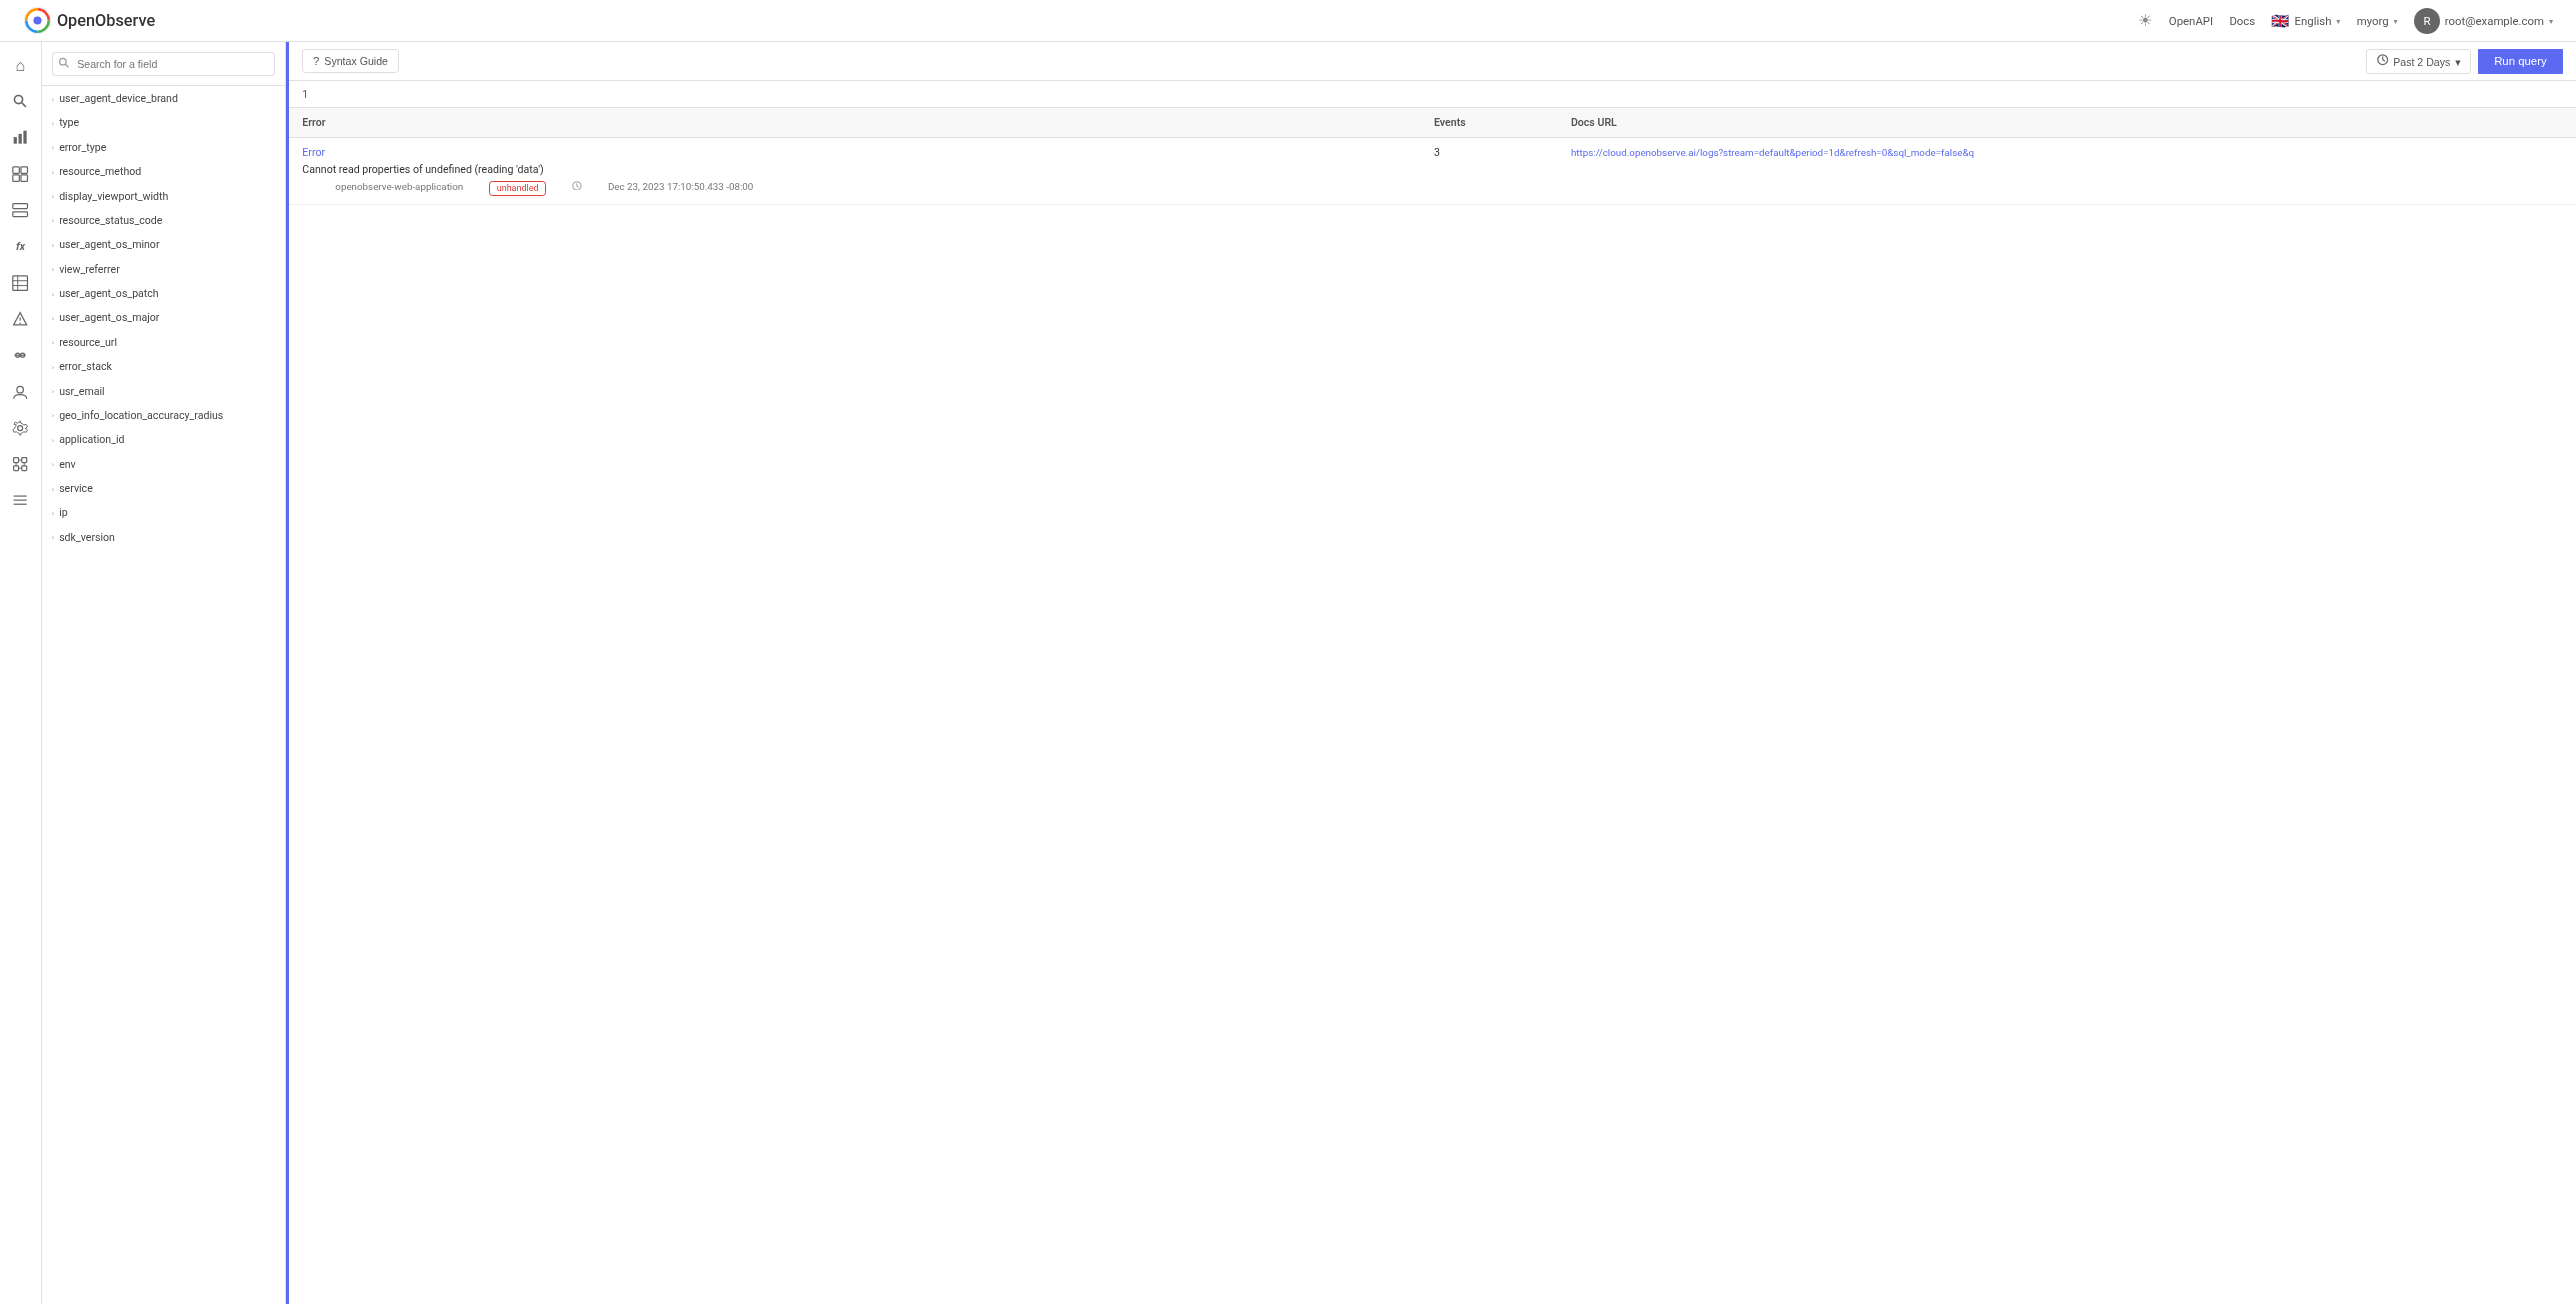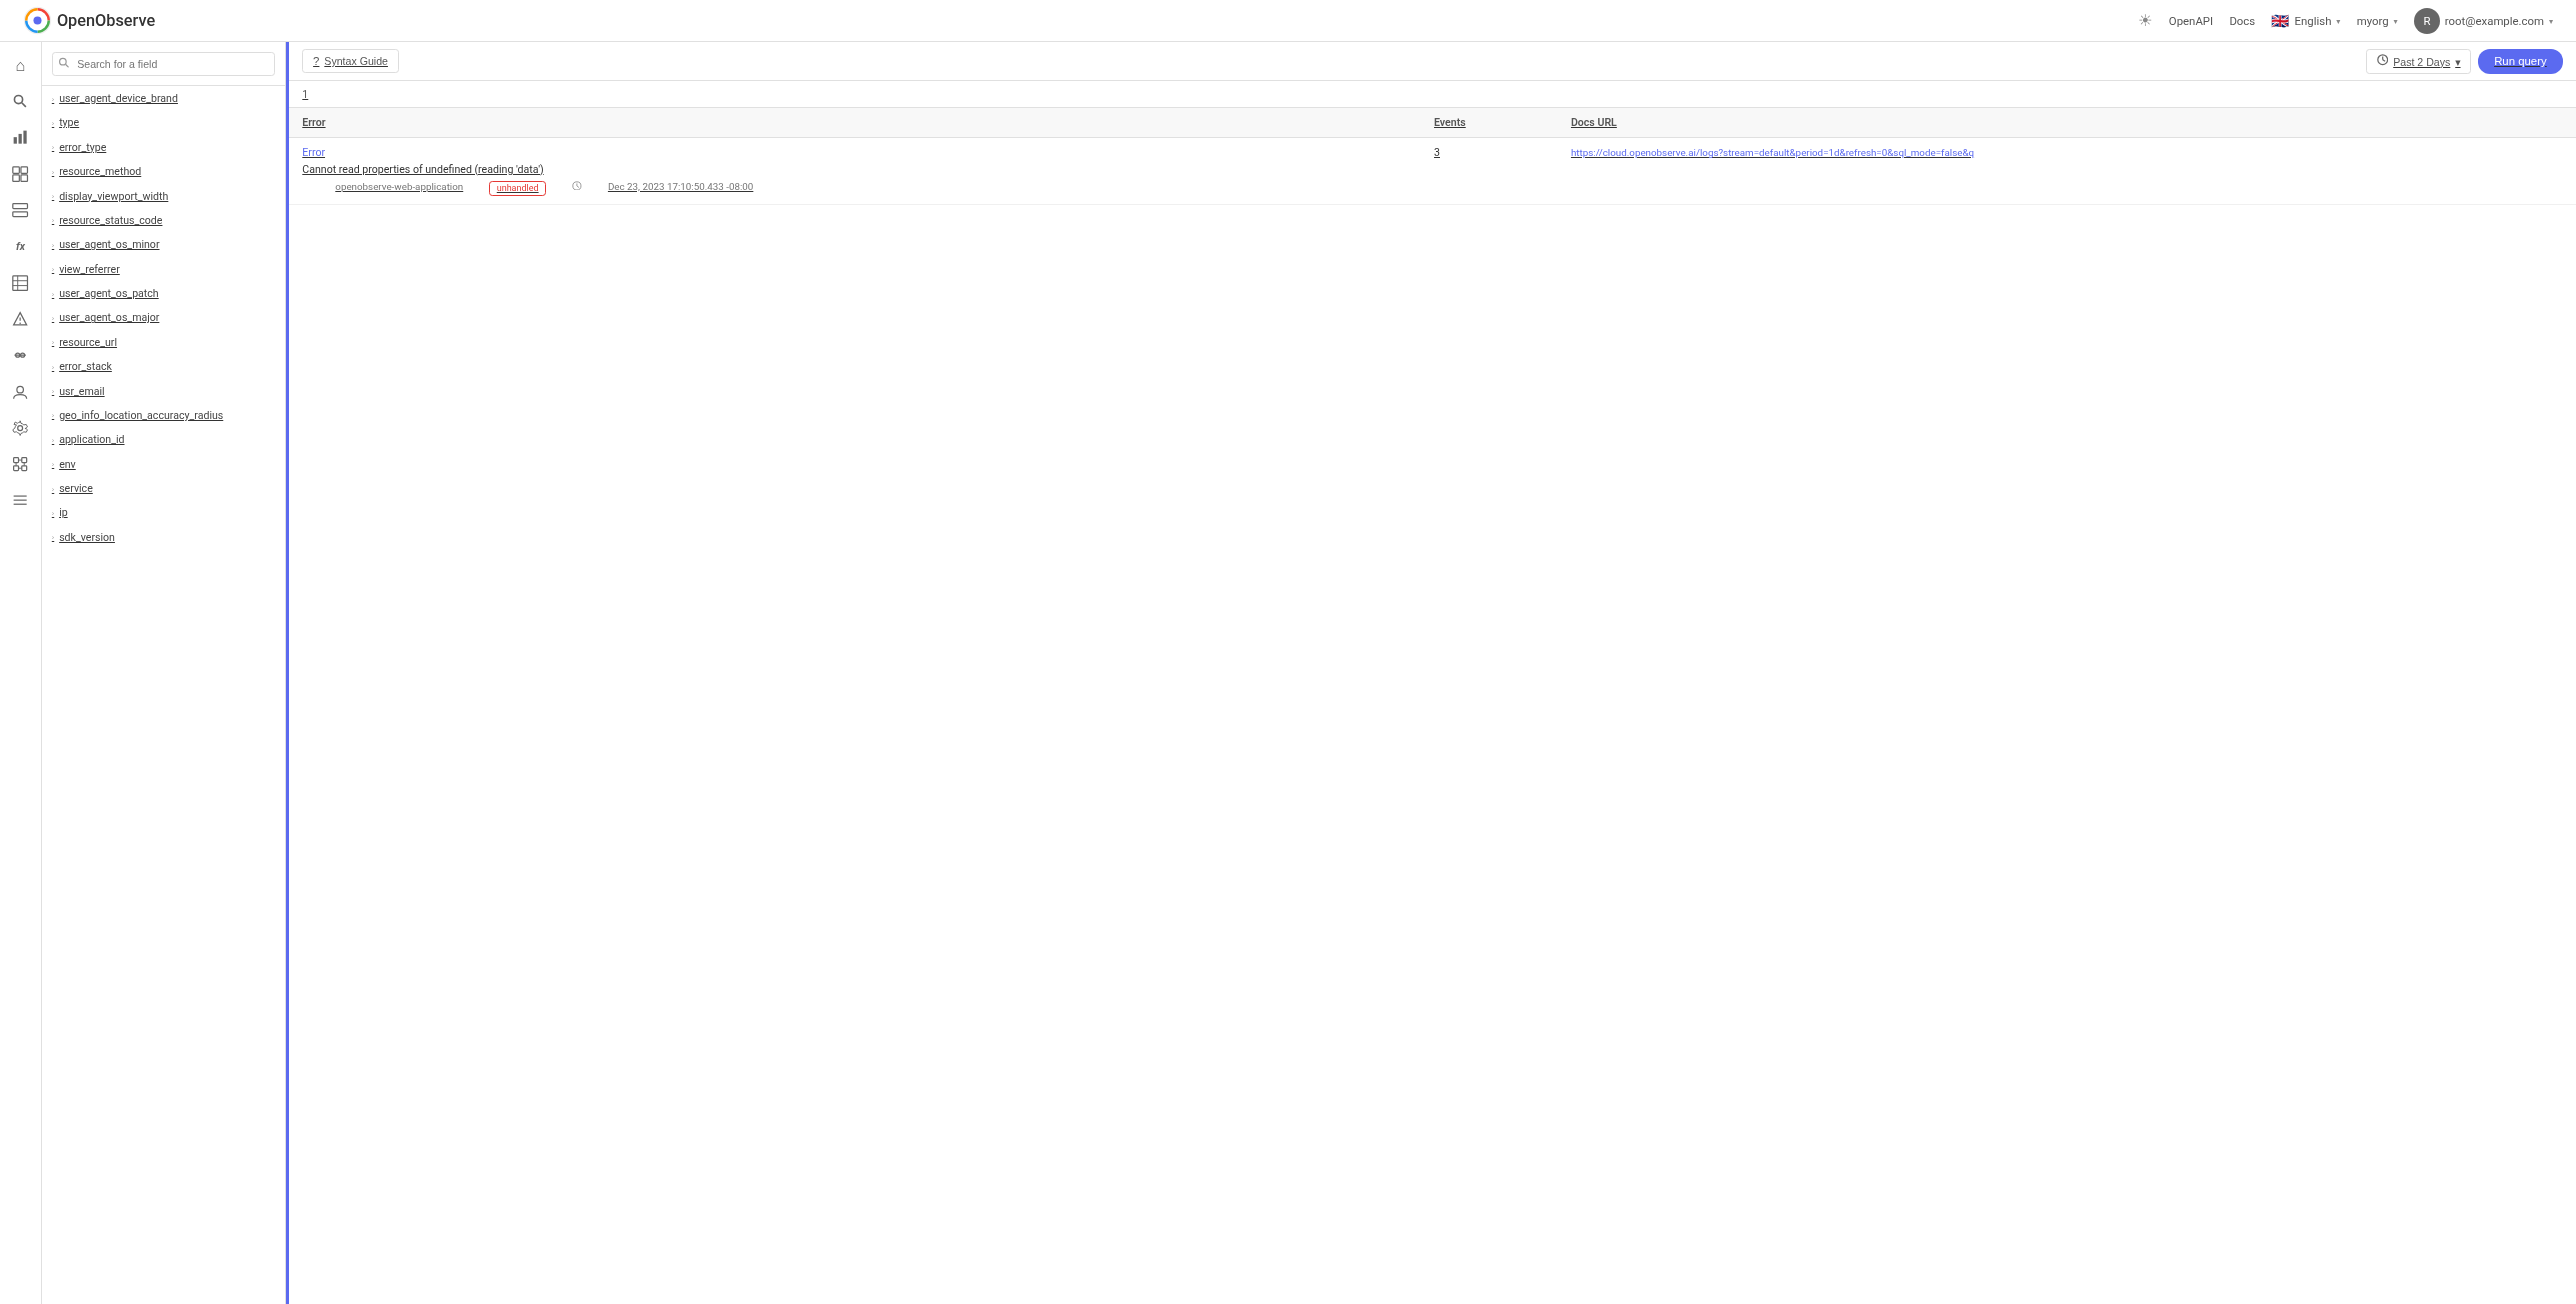--- a/index.html
+++ b/index.html
@@ -49,21 +49,21 @@
     }
     .tab {
       padding: 0 13px; height: 39px; display: flex; align-items: center;
       cursor: pointer; color: #666; font-size: 11.4px; font-weight: 500;
       border-bottom: 1.6px solid transparent; margin-right: 6.5px;
     }
     .tab.active { color: #5b6af0; border-bottom: 1.6px solid #5b6af0; }
 
     
     .content-area {
-      display: flex; flex: 1; overflow: hidden; text-decoration: underline;
+      display: flex; flex: 1; overflow: hidden;
     }
 
     
     .field-panel {
       width: 244px; flex-shrink: 0; border-right: 0.8px solid #e0e0e0;
       display: flex; flex-direction: column; overflow: hidden;
     }
     .field-search {
       padding: 9.8px; border-bottom: 0.8px solid #e0e0e0;
     }
@@ -102,21 +102,21 @@
       background: #fff; cursor: pointer; font-size: 10.6px; color: #555;
     }
     .toolbar-right { display: flex; align-items: center; gap: 6.5px; }
     .time-range-btn {
       display: flex; align-items: flex-end; gap: 4.9px;
       padding: 4.9px 9.8px; border: 0.8px solid #ddd; border-radius: 3.3px;
       background: #fff; cursor: pointer; font-size: 10.6px; color: #555;
     }
     .run-query-btn {
       padding: 6.5px 16.3px; background: #5b6af0; color: #fff;
-      border: none; border-radius: 12px; cursor: pointer; font-size: 11.4px; font-weight: 500;
+      border: none; border-radius: 1px; cursor: pointer; font-size: 11.4px; font-weight: 500;
     }
 
     
     .query-line {
       padding: 6.5px 13px; font-size: 10.6px; color: #555; border-bottom: 0.8px solid #e0e0e0;
       flex-shrink: 0;
     }
 
     
     .results-area { flex: 1; overflow-y: auto; }

